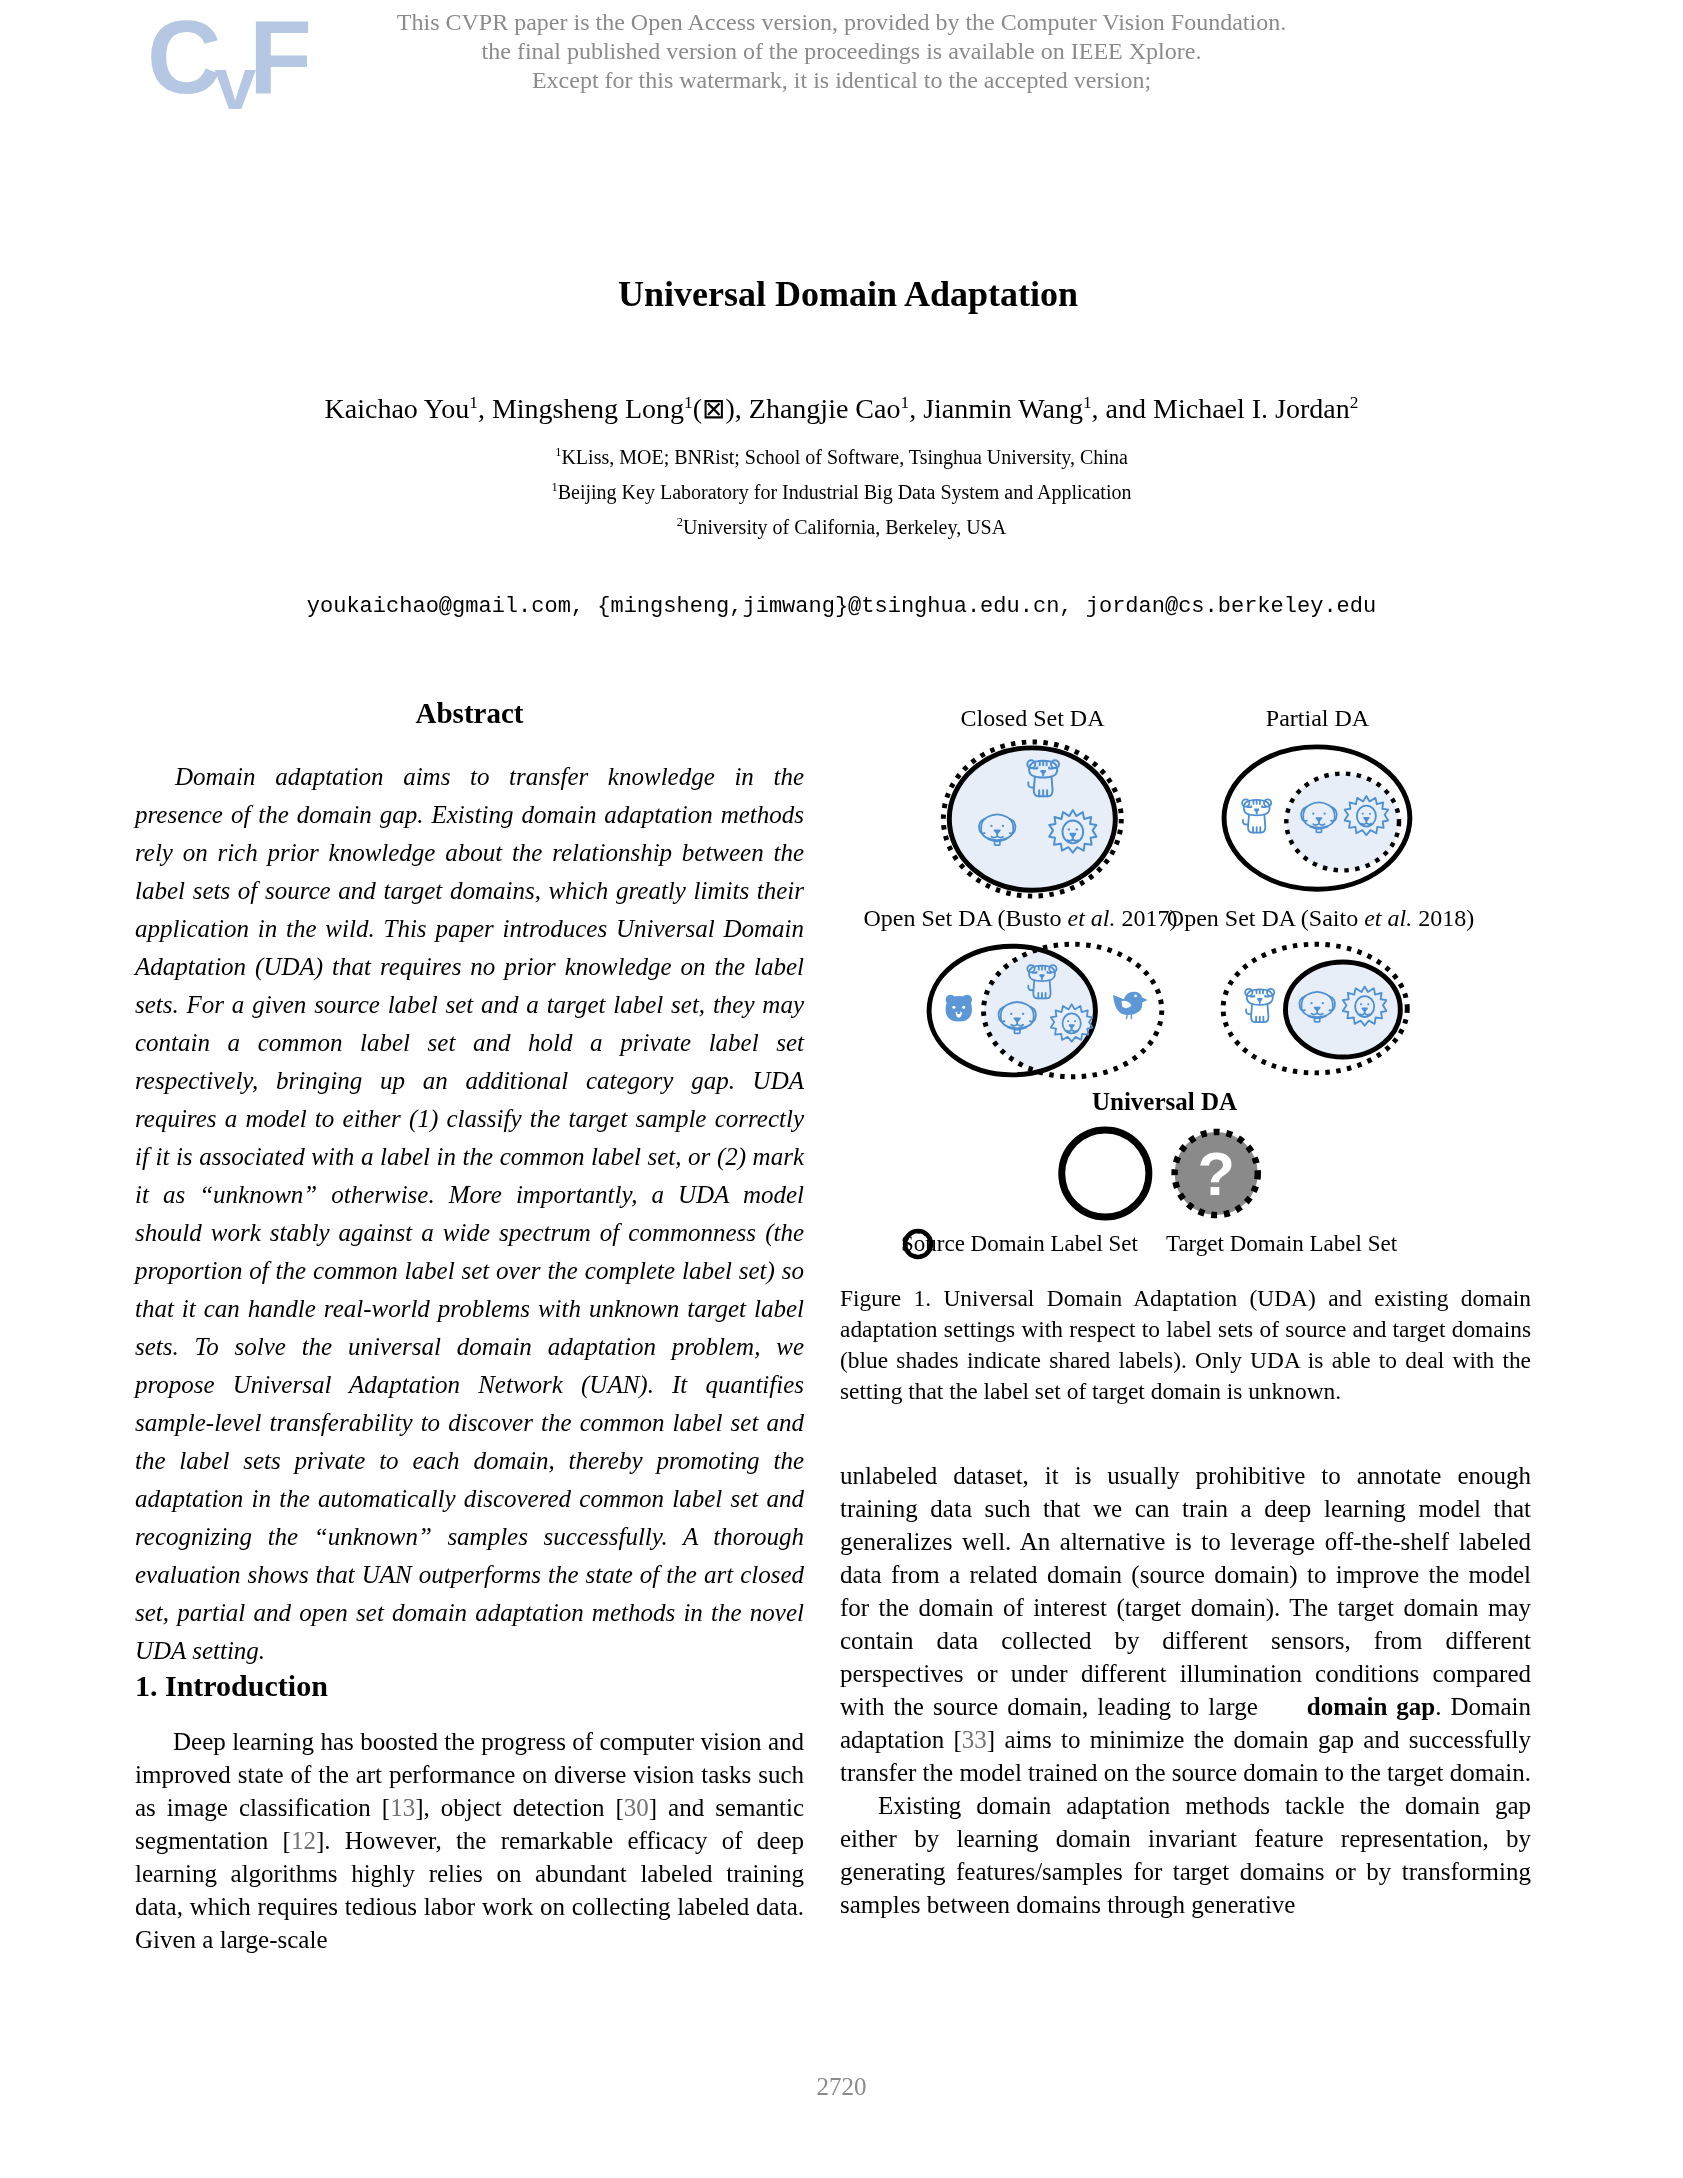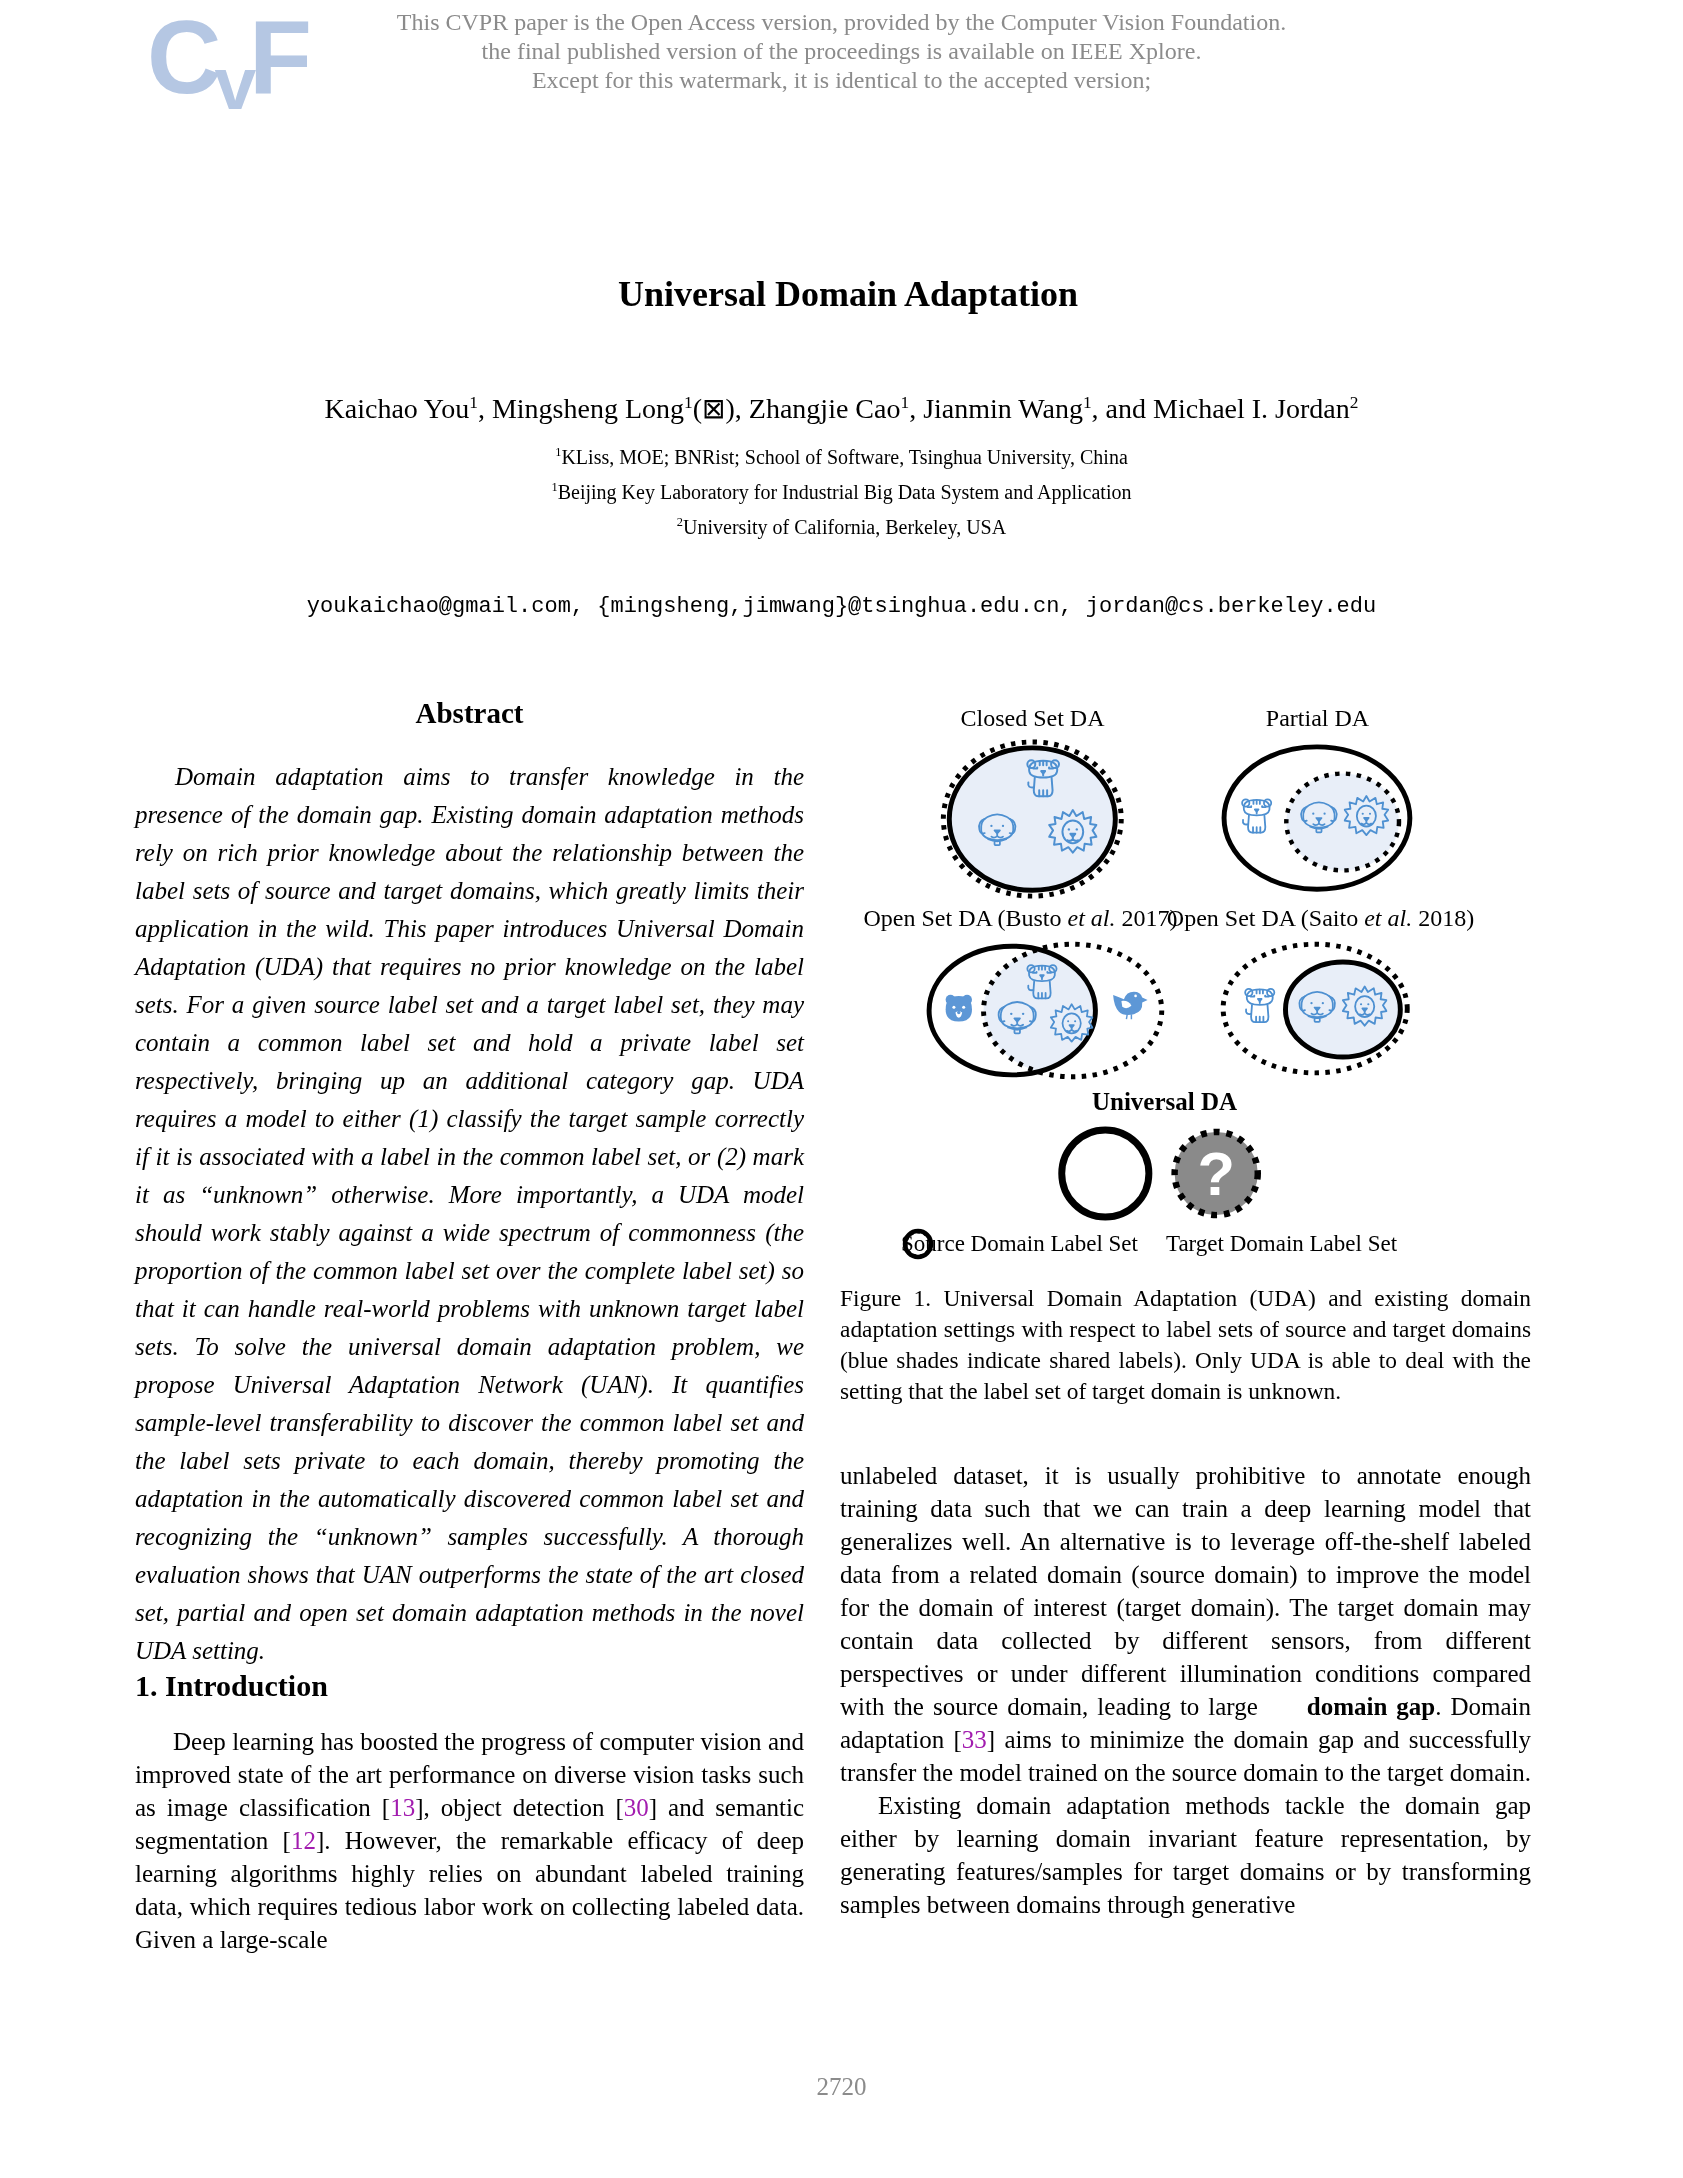--- a/index.html
+++ b/index.html
@@ -18,21 +18,21 @@
   .title{position:absolute;left:13px;right:0;top:273px;margin:0;text-align:center;
          font-size:36px;font-weight:bold;}
   .authors{position:absolute;left:0;right:0;top:392px;text-align:center;font-size:28px;}
   .affils{position:absolute;left:0;right:0;top:440px;text-align:center;
           font-size:20px;line-height:35px;}
   .emails{position:absolute;left:0;right:0;top:594px;text-align:center;
           font-family:"Liberation Mono",monospace;font-size:22px;}
   .sup{vertical-align:super;font-size:0.62em;line-height:0;}
   .italic{font-style:italic;}
   .bold{font-weight:bold;font-style:normal;margin-left:40px;}
-  .cite{color:#a21caf;font-family:Liberation Serif, serif;}
+  .cite{color:#737373;font-family:Liberation Serif, serif;}
 
   
   .abs-head{position:absolute;left:135px;top:697px;width:669px;text-align:center;
             font-size:29px;font-weight:bold;}
   .abs-body{position:absolute;left:135px;top:758px;width:669px;font-style:italic;
             font-size:25px;line-height:38px;text-align:justify;text-indent:40px;}
   .intro-head{position:absolute;left:135px;top:1669px;width:669px;
               font-size:30px;font-weight:bold;}
   .intro-body{position:absolute;left:135px;top:1725px;width:669px;
               font-size:25px;line-height:33px;text-align:justify;text-indent:38px;}

